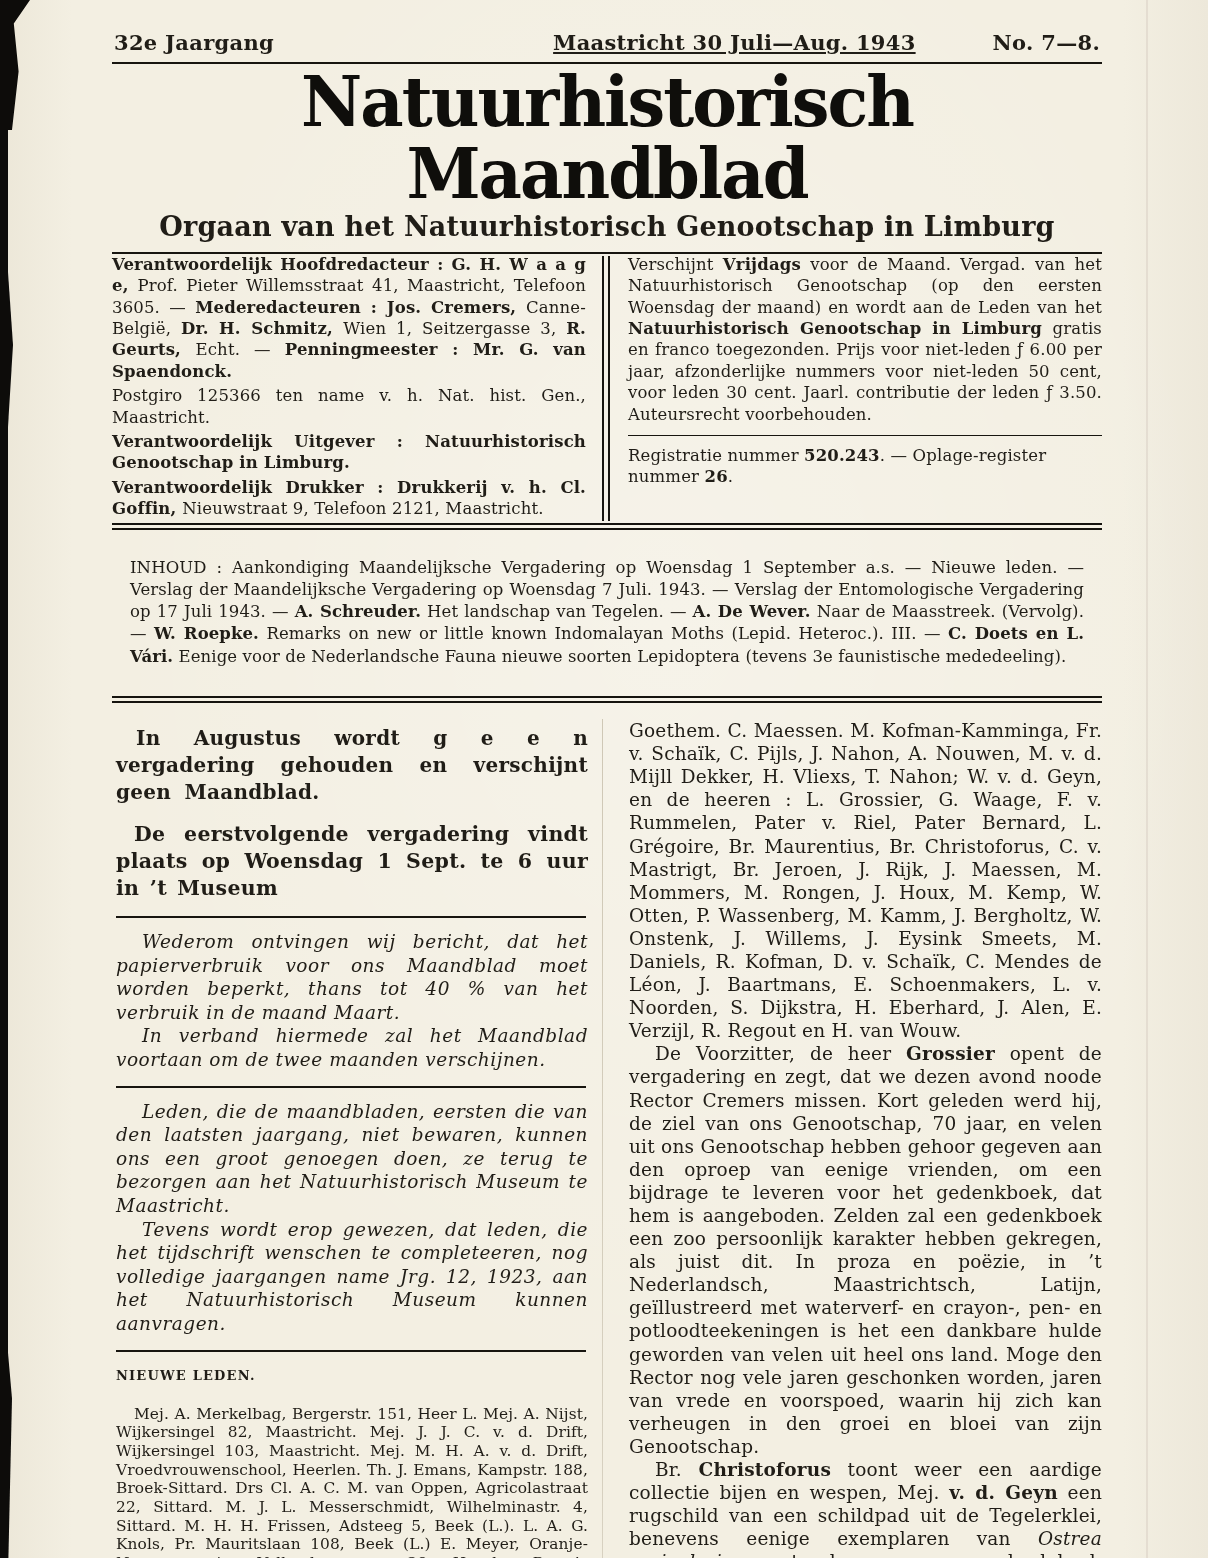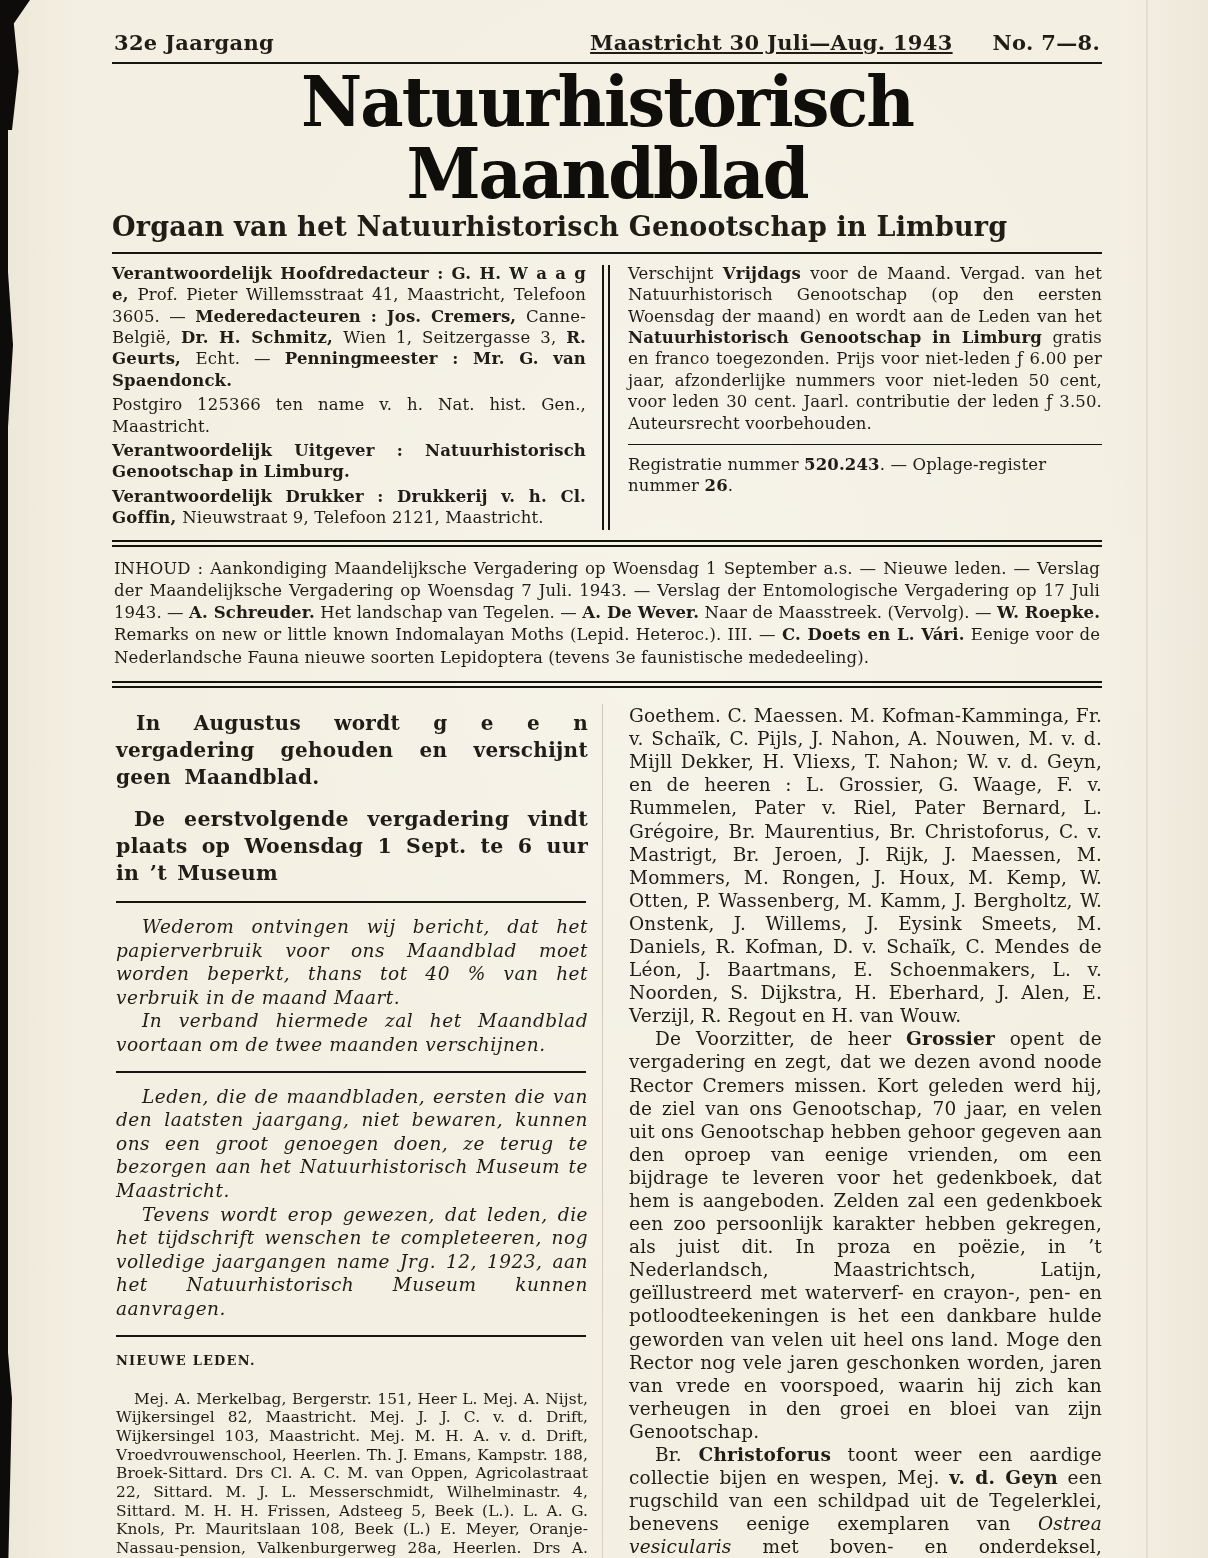--- a/index.html
+++ b/index.html
@@ -23,47 +23,47 @@
   .edge-left-mid{left:0;top:260px;width:13px;height:170px;
     clip-path:polygon(0 0,55% 0,100% 50%,60% 100%,0 100%);}
   .edge-left-low{left:0;top:1330px;width:12px;height:228px;
     clip-path:polygon(0 0,50% 0,100% 30%,70% 100%,0 100%);}
   .crease{position:absolute;top:0;bottom:0;width:2px;background:rgba(120,90,80,0.10);}
 
   .content{position:absolute;left:112px;width:990px;top:30px;}
 
   
   .issue-header{display:flex;justify-content:space-between;align-items:baseline;
-    font-weight:bold;font-size:21px;letter-spacing:0.3px;padding:0 2px;}
+    font-weight:bold;font-size:21px;letter-spacing:0.3px;padding:0 2px;gap:37px;}
   .issue-header .center{flex:1;text-align:right;padding-right:40px;text-decoration:underline;}
   .rule{border:0;border-top:2px solid #17150f;margin:0;}
   .rule-header{margin-top:7px;}
   .rule-thin{border-top:1.6px solid #17150f;}
 
   h1.mag-title{
     margin:4px 0 0 0;text-align:center;
     font-size:67px;font-weight:bold;letter-spacing:-2px;line-height:1.05;
     color:#0f0e0b;transform:scaleY(1.04);
   }
-  h2.mag-subtitle{margin:2px 0 10px 0;text-align:left;font-size:27px;font-weight:bold;letter-spacing:0.2px;}
+  h2.mag-subtitle{margin:2px 0 10px 0;text-align:center;font-size:27px;font-weight:bold;letter-spacing:0.2px;}
 
   
-  .masthead{display:flex;margin-top:9px;padding-bottom:8px;}
+  .masthead{display:flex;padding-bottom:0;}
   .m-col{flex:1;font-size:16.5px;line-height:21.4px;text-align:justify;letter-spacing:0.15px;}
   .m-col p{margin:0 0 3px 0;}
   .m-left{padding-right:16px;}
   .m-right{padding-left:18px;}
   .m-divider{width:4px;border-left:2px solid #17150f;border-right:2px solid #17150f;margin:2px 0;}
   .m-right .rule-thin{margin:10px 0 9px 0;}
   .m-right .reg{text-align:left;}
 
   .rule-double{height:3px;border-top:2.4px solid #15130e;border-bottom:2px solid #15130e;}
 
   .inhoud{padding:11px 2px 12px 2px;font-size:16.5px;line-height:22.3px;text-align:justify;letter-spacing:0.1px;}
-  .inhoud p{margin:0;}
+  .inhoud p{margin:16px;}
 
   
   .body-cols{display:flex;margin-top:16px;}
   .col-left{width:472px;padding:0 14px 0 4px;}
   .col-divider{width:1px;background:linear-gradient(#cfc8b6,#d8d2c2);}
   .col-right{flex:1;padding-left:26px;font-size:18.5px;line-height:23.1px;text-align:justify;letter-spacing:0.2px;}
   .col-right p{margin:0;}
   .ind{text-indent:26px;}
 
   .announce{font-weight:bold;font-size:20px;line-height:27px;text-align:justify;margin:6px 0 0 0;letter-spacing:0.3px;}

